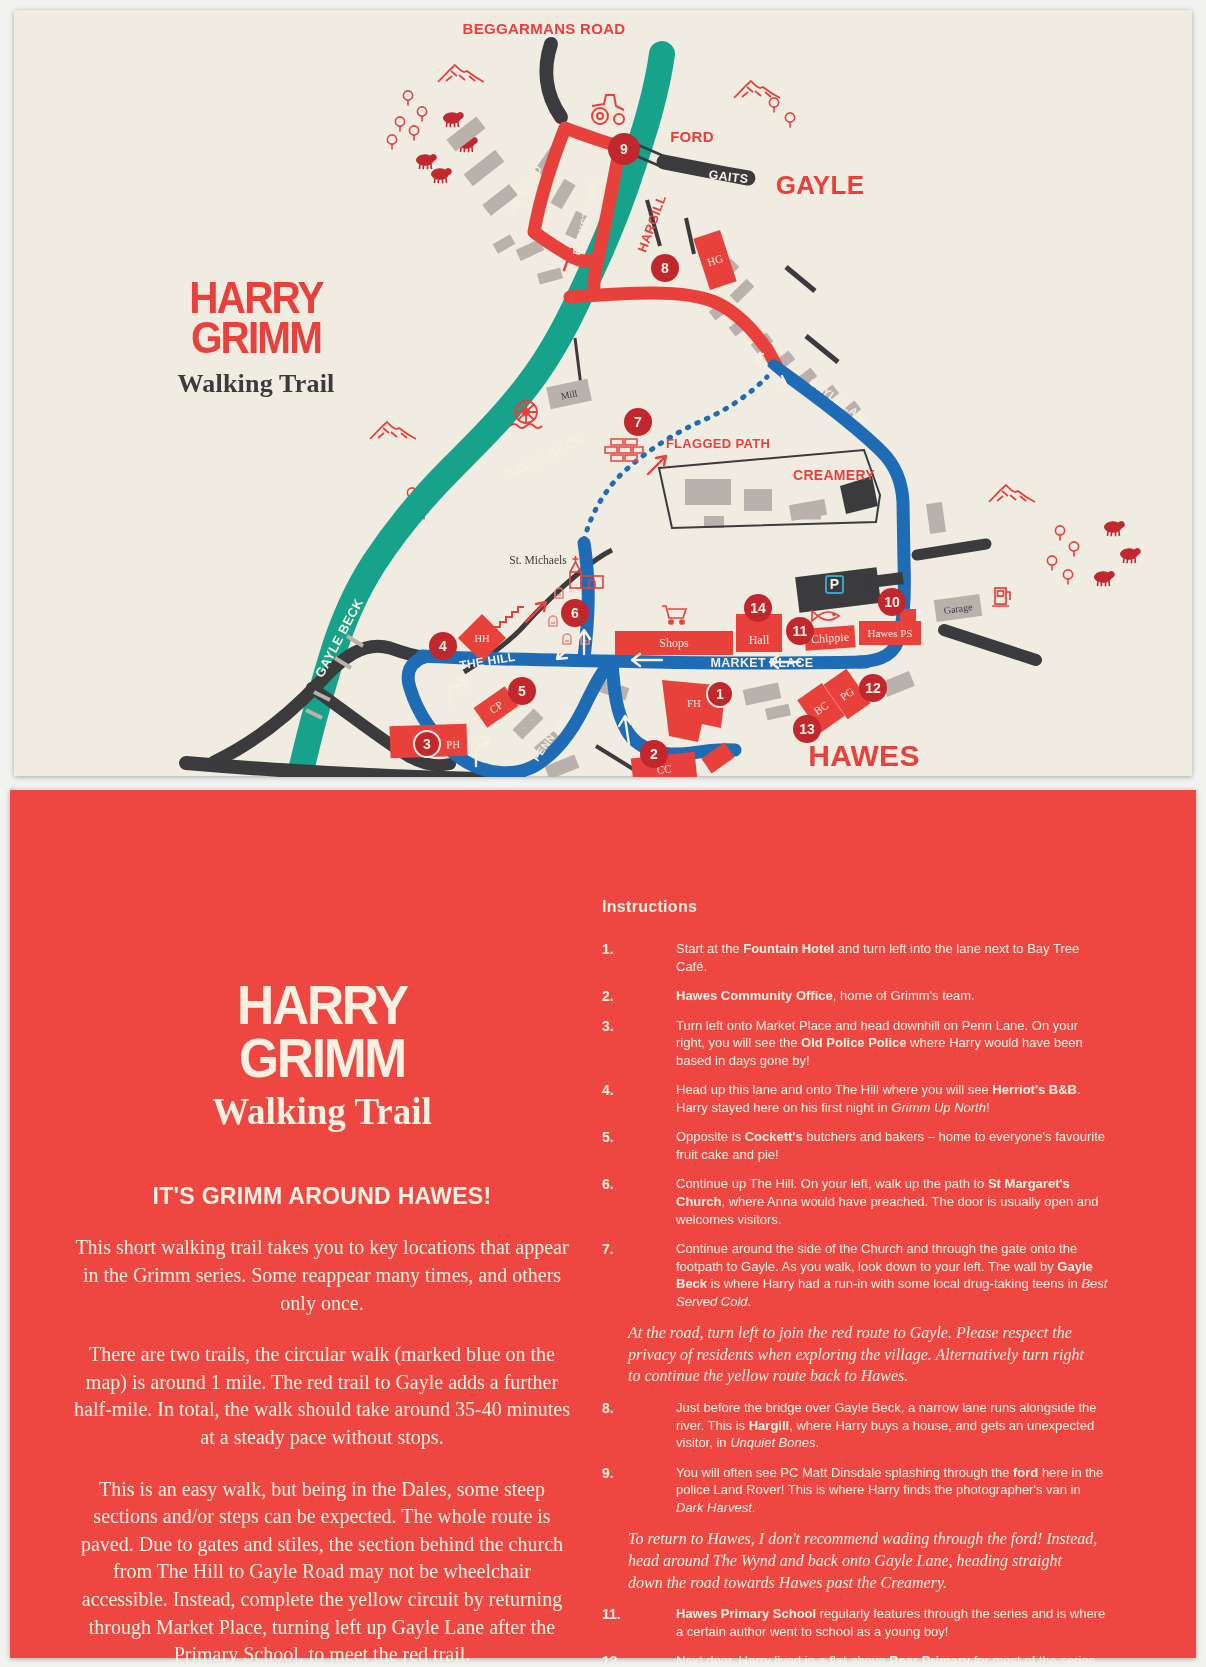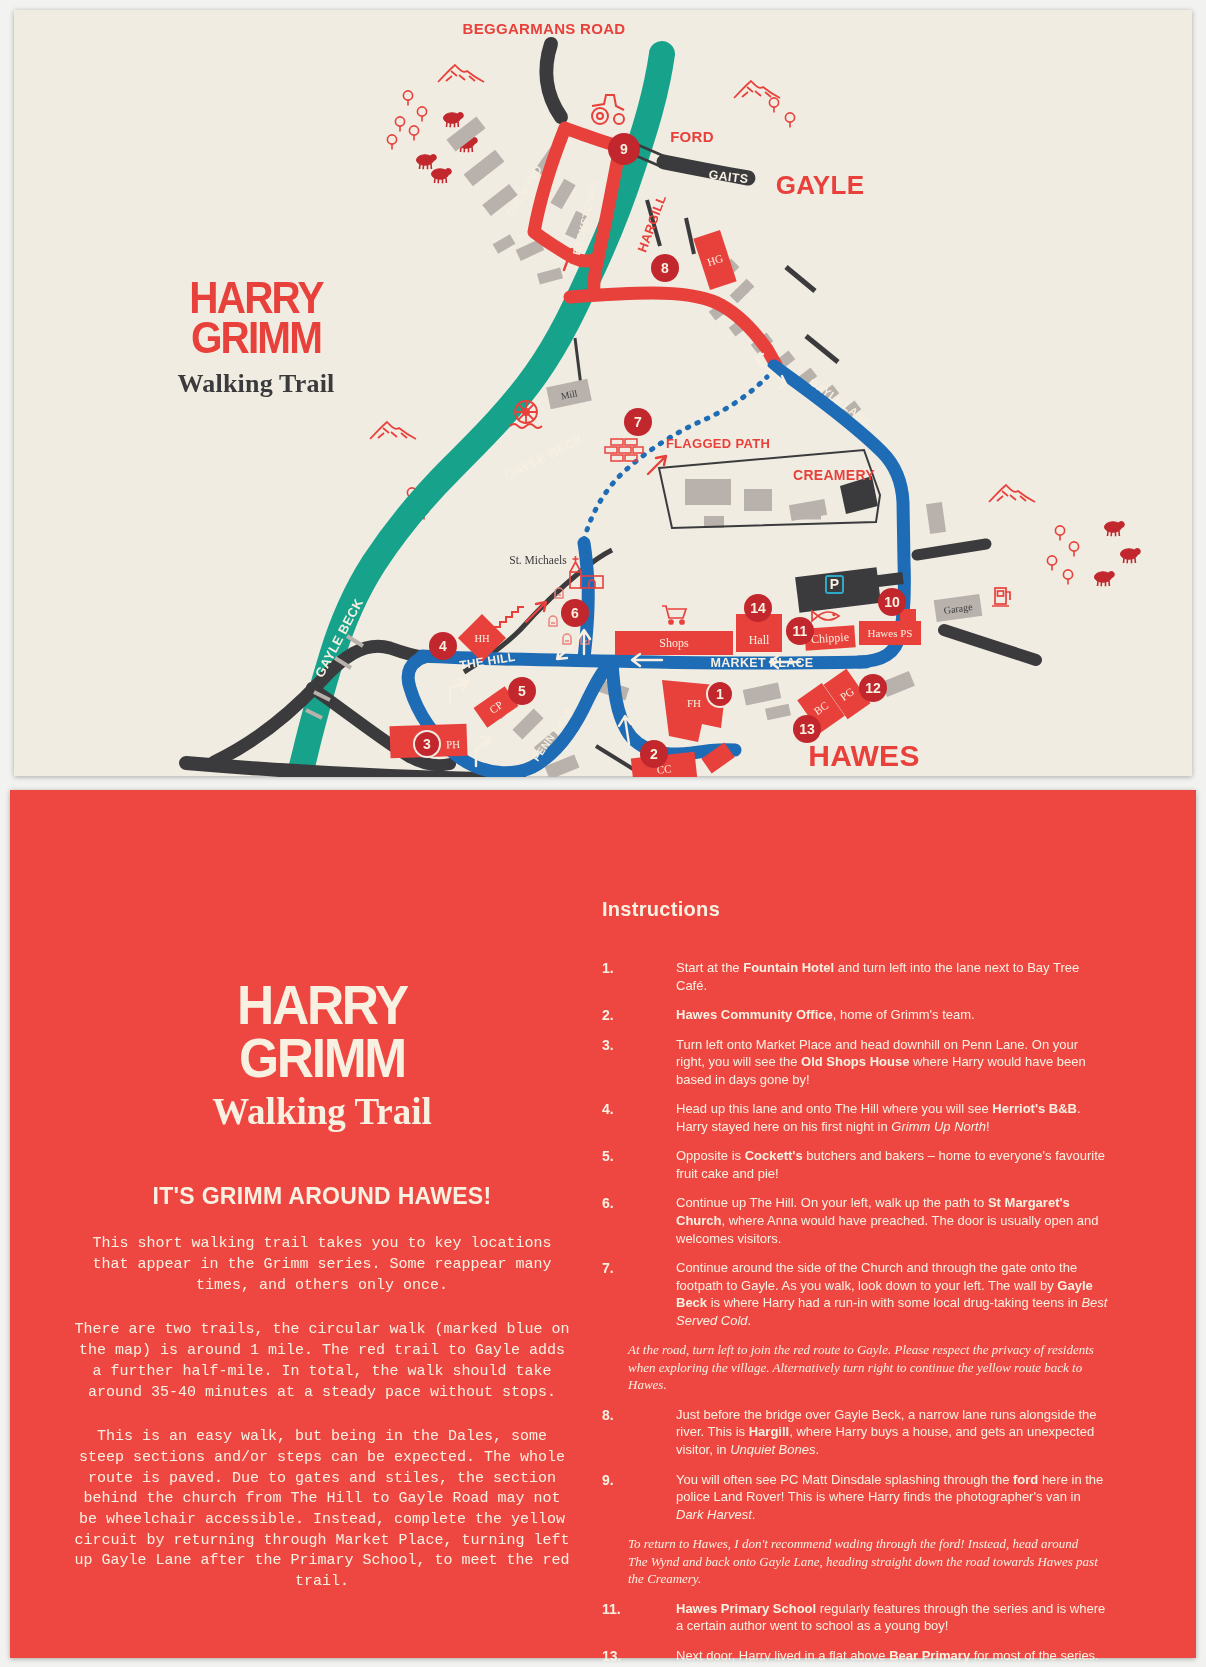--- a/index.html
+++ b/index.html
@@ -9,27 +9,27 @@
   .map-panel svg{position:absolute;left:0;top:0;}
   .map-logo{position:absolute;left:152px;top:268px;width:180px;text-align:center;}
   .map-logo .l1,.map-logo .l2{font-weight:800;font-size:44px;line-height:.92;color:#e8413c;letter-spacing:-2px;transform:scaleX(.92);}
   .map-logo .sub{font-family:"Liberation Serif",serif;font-weight:bold;font-size:26px;color:#3b3b3d;margin-top:10px;letter-spacing:.2px;}
 
   .info-panel{position:absolute;left:10px;top:790px;width:1186px;height:868px;background:#ee4742;box-shadow:0 1px 5px rgba(0,0,0,.3);color:#f8f1e2;}
   .left-col{position:absolute;left:62px;top:188px;width:500px;text-align:center;}
   .info-logo .l1,.info-logo .l2{font-weight:800;font-size:56px;line-height:.95;letter-spacing:-2.5px;transform:scaleX(.92);color:#f8f1e2;}
   .info-logo .sub{font-family:"Liberation Serif",serif;font-weight:bold;font-size:37px;margin-top:6px;}
   .headline{margin-top:50px;font-weight:bold;font-size:23px;letter-spacing:.3px;}
-  .left-col p{font-family:Liberation Mono, monospace;font-size:15px;line-height:1.38;margin:24px 0 0 0;}
+  .left-col p{font-family:Liberation Serif, serif;font-size:20px;line-height:1.38;margin:24px 0 0 0;}
   .right-col{position:absolute;left:592px;top:108px;width:506px;}
-  .ins-title{font-weight:bold;font-size:20px;letter-spacing:.3px;margin-bottom:38px;}
+  .ins-title{font-weight:bold;font-size:16px;letter-spacing:.3px;margin-bottom:24px;}
   .ins-item{display:flex;margin-bottom:12px;}
   .ins-num{flex:0 0 26px;font-weight:bold;font-size:14px;padding-top:1px;}
   .ins-text{font-family:Liberation Sans, sans-serif;font-size:13px;line-height:1.35;width:480px;margin-left:48px;}
-  .ins-note{font-family:"Liberation Serif",serif;font-style:italic;font-size:13px;line-height:1.35;margin:0 0 12px 26px;width:470px;}
+  .ins-note{font-family:"Liberation Serif",serif;font-style:italic;font-size:16px;line-height:1.35;margin:0 0 12px 26px;width:470px;}
 
   
   text{font-family:"Liberation Sans",sans-serif;}
   .ml{font-weight:bold;text-anchor:middle;letter-spacing:.3px;}
   .red{fill:#e8413c;}
   .wht{fill:#f6efe2;}
   .serif{font-family:"Liberation Serif",serif;font-weight:normal;letter-spacing:0;}
   .mkt{fill:#f8f1e2;font-weight:bold;font-size:14px;text-anchor:middle;}
   .bl{font-family:"Liberation Serif",serif;fill:#f8f1e2;text-anchor:middle;}
 </style>
@@ -418,21 +418,21 @@
       <div class="ins-item">
         <span class="ins-num">1.</span>
         <span class="ins-text">Start at the <b>Fountain Hotel</b> and turn left into the lane next to Bay Tree Café.</span>
       </div>
       <div class="ins-item">
         <span class="ins-num">2.</span>
         <span class="ins-text"><b>Hawes Community Office</b>, home of Grimm's team.</span>
       </div>
       <div class="ins-item">
         <span class="ins-num">3.</span>
-        <span class="ins-text">Turn left onto Market Place and head downhill on Penn Lane. On your right, you will see the <b>Old Shops House</b> where Harry would have been based in days gone by!</span>
+        <span class="ins-text">Turn left onto Market Place and head downhill on Penn Lane. On your right, you will see the <b>Old Police Police</b> where Harry would have been based in days gone by!</span>
       </div>
       <div class="ins-item">
         <span class="ins-num">4.</span>
         <span class="ins-text">Head up this lane and onto The Hill where you will see <b>Herriot's B&amp;B</b>. Harry stayed here on his first night in <i>Grimm Up North</i>!</span>
       </div>
       <div class="ins-item">
         <span class="ins-num">5.</span>
         <span class="ins-text">Opposite is <b>Cockett's</b> butchers and bakers – home to everyone's favourite fruit cake and pie!</span>
       </div>
       <div class="ins-item">

